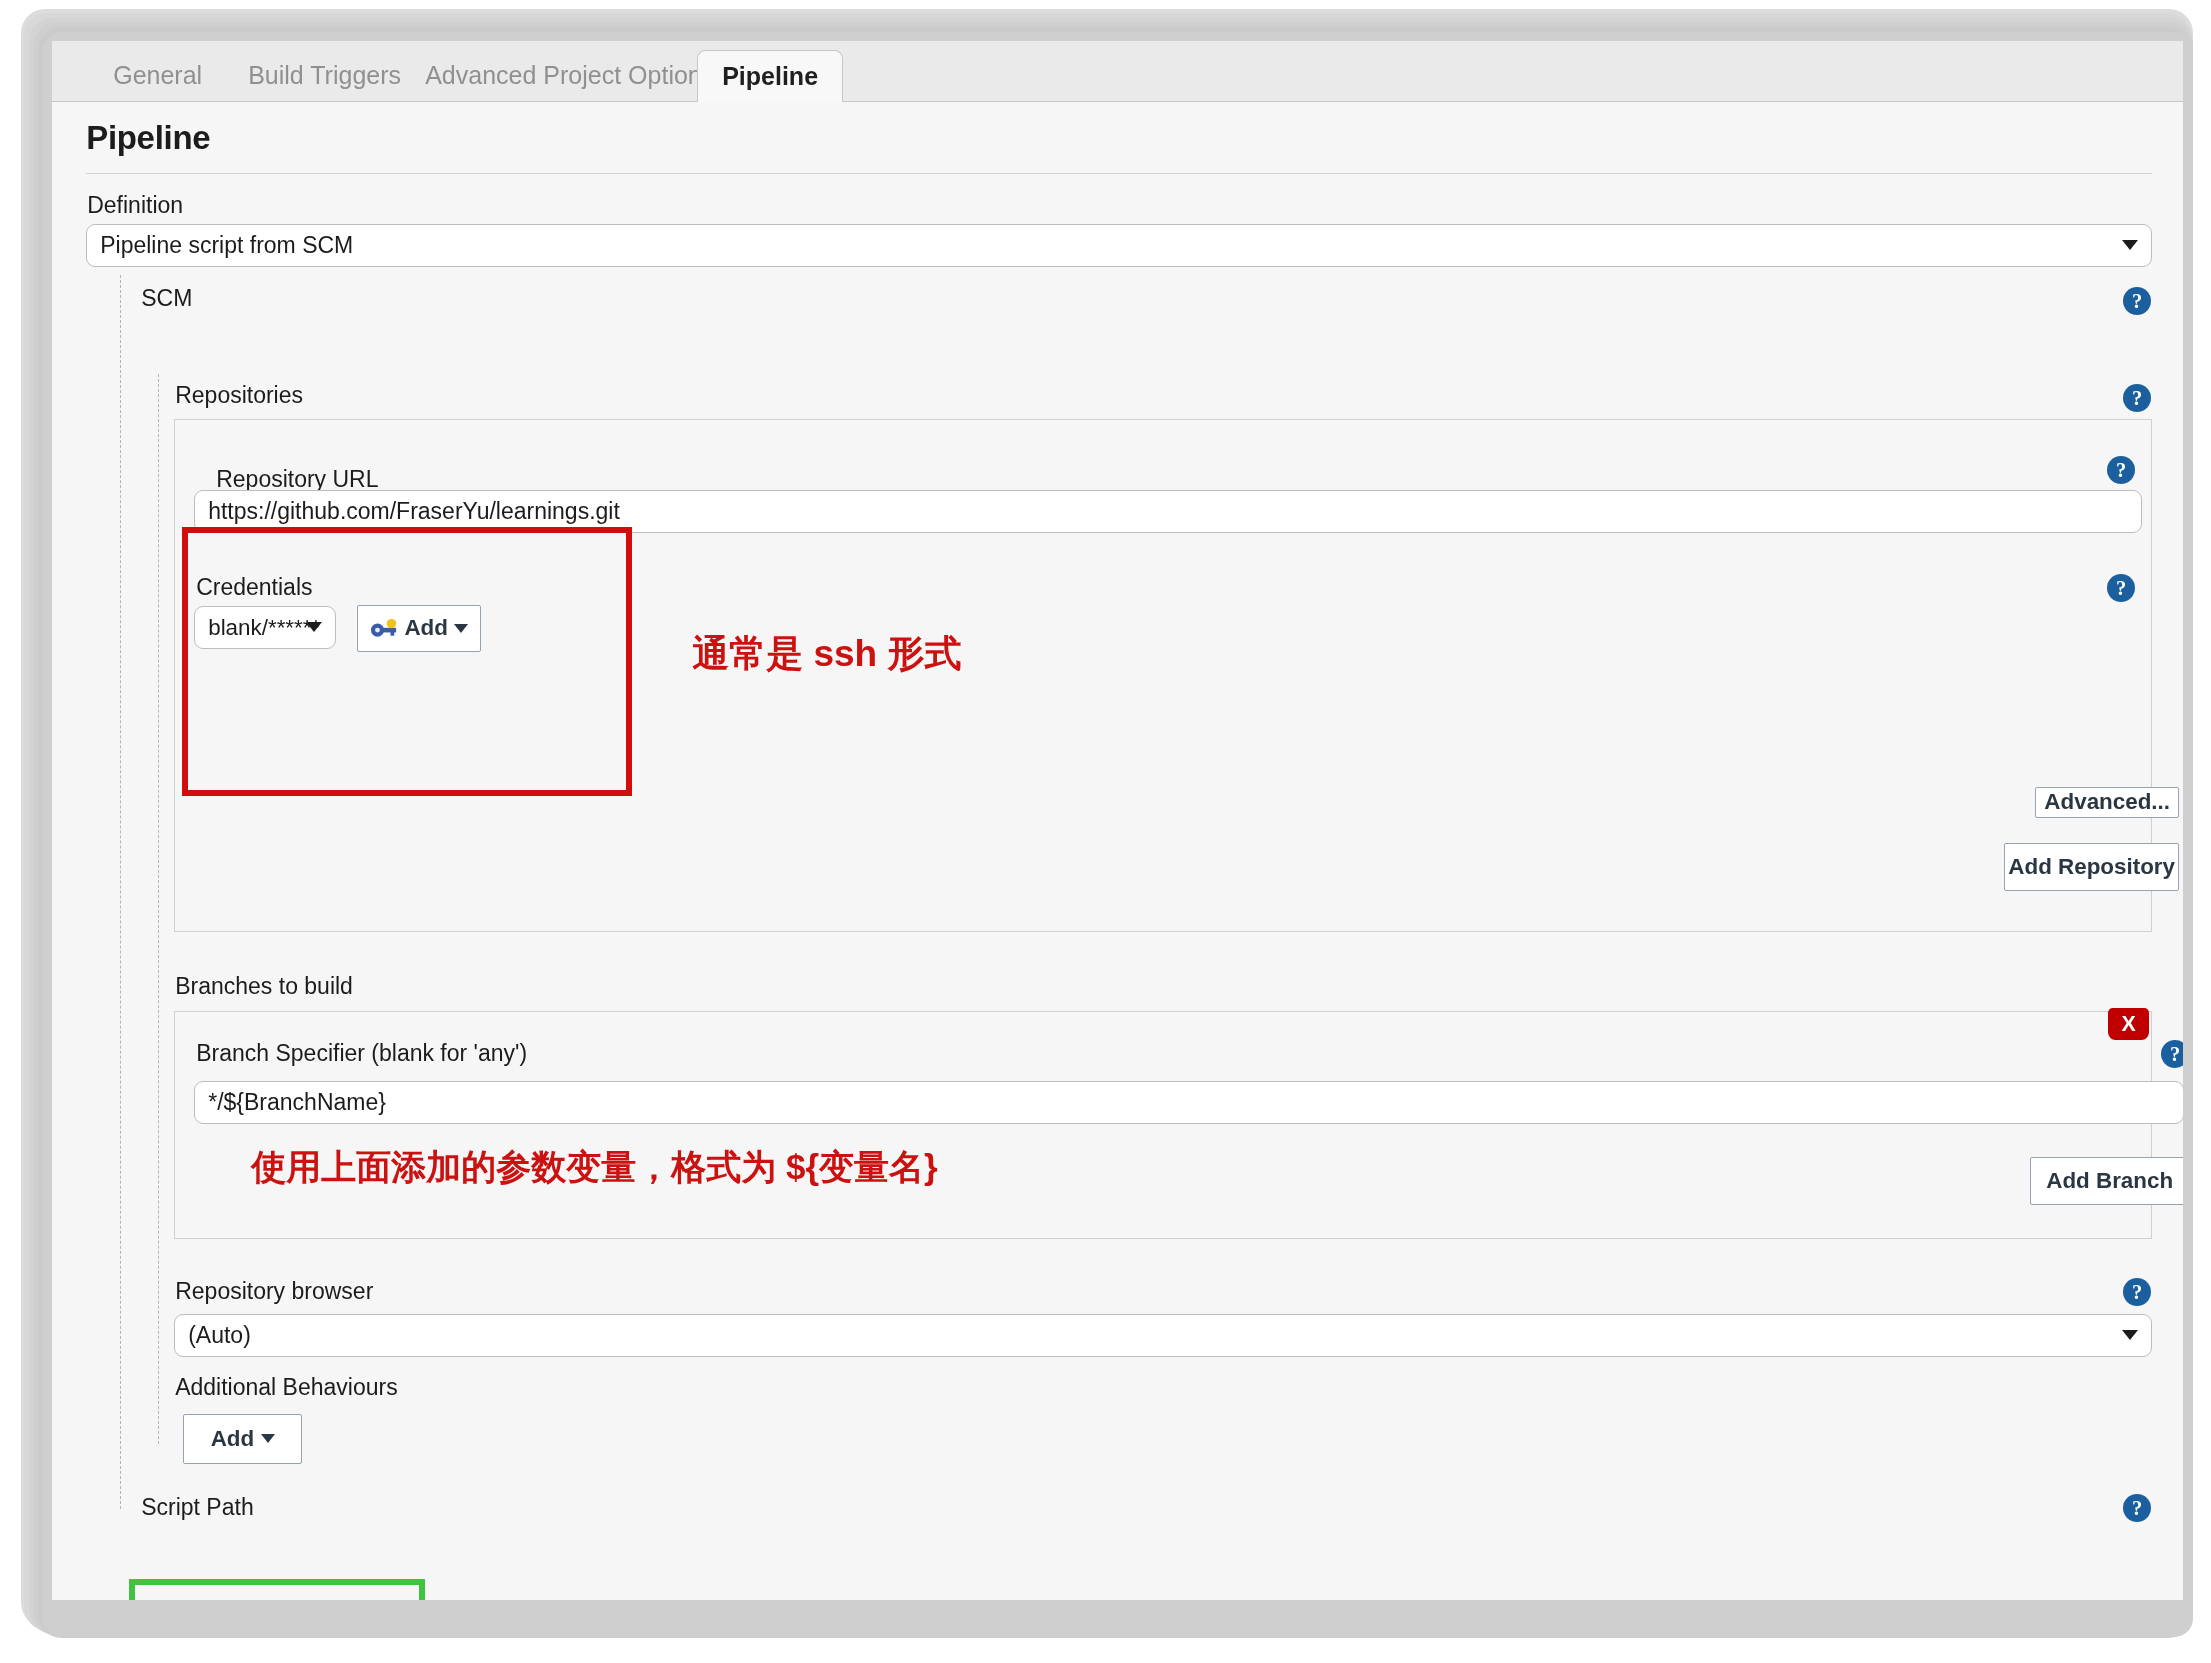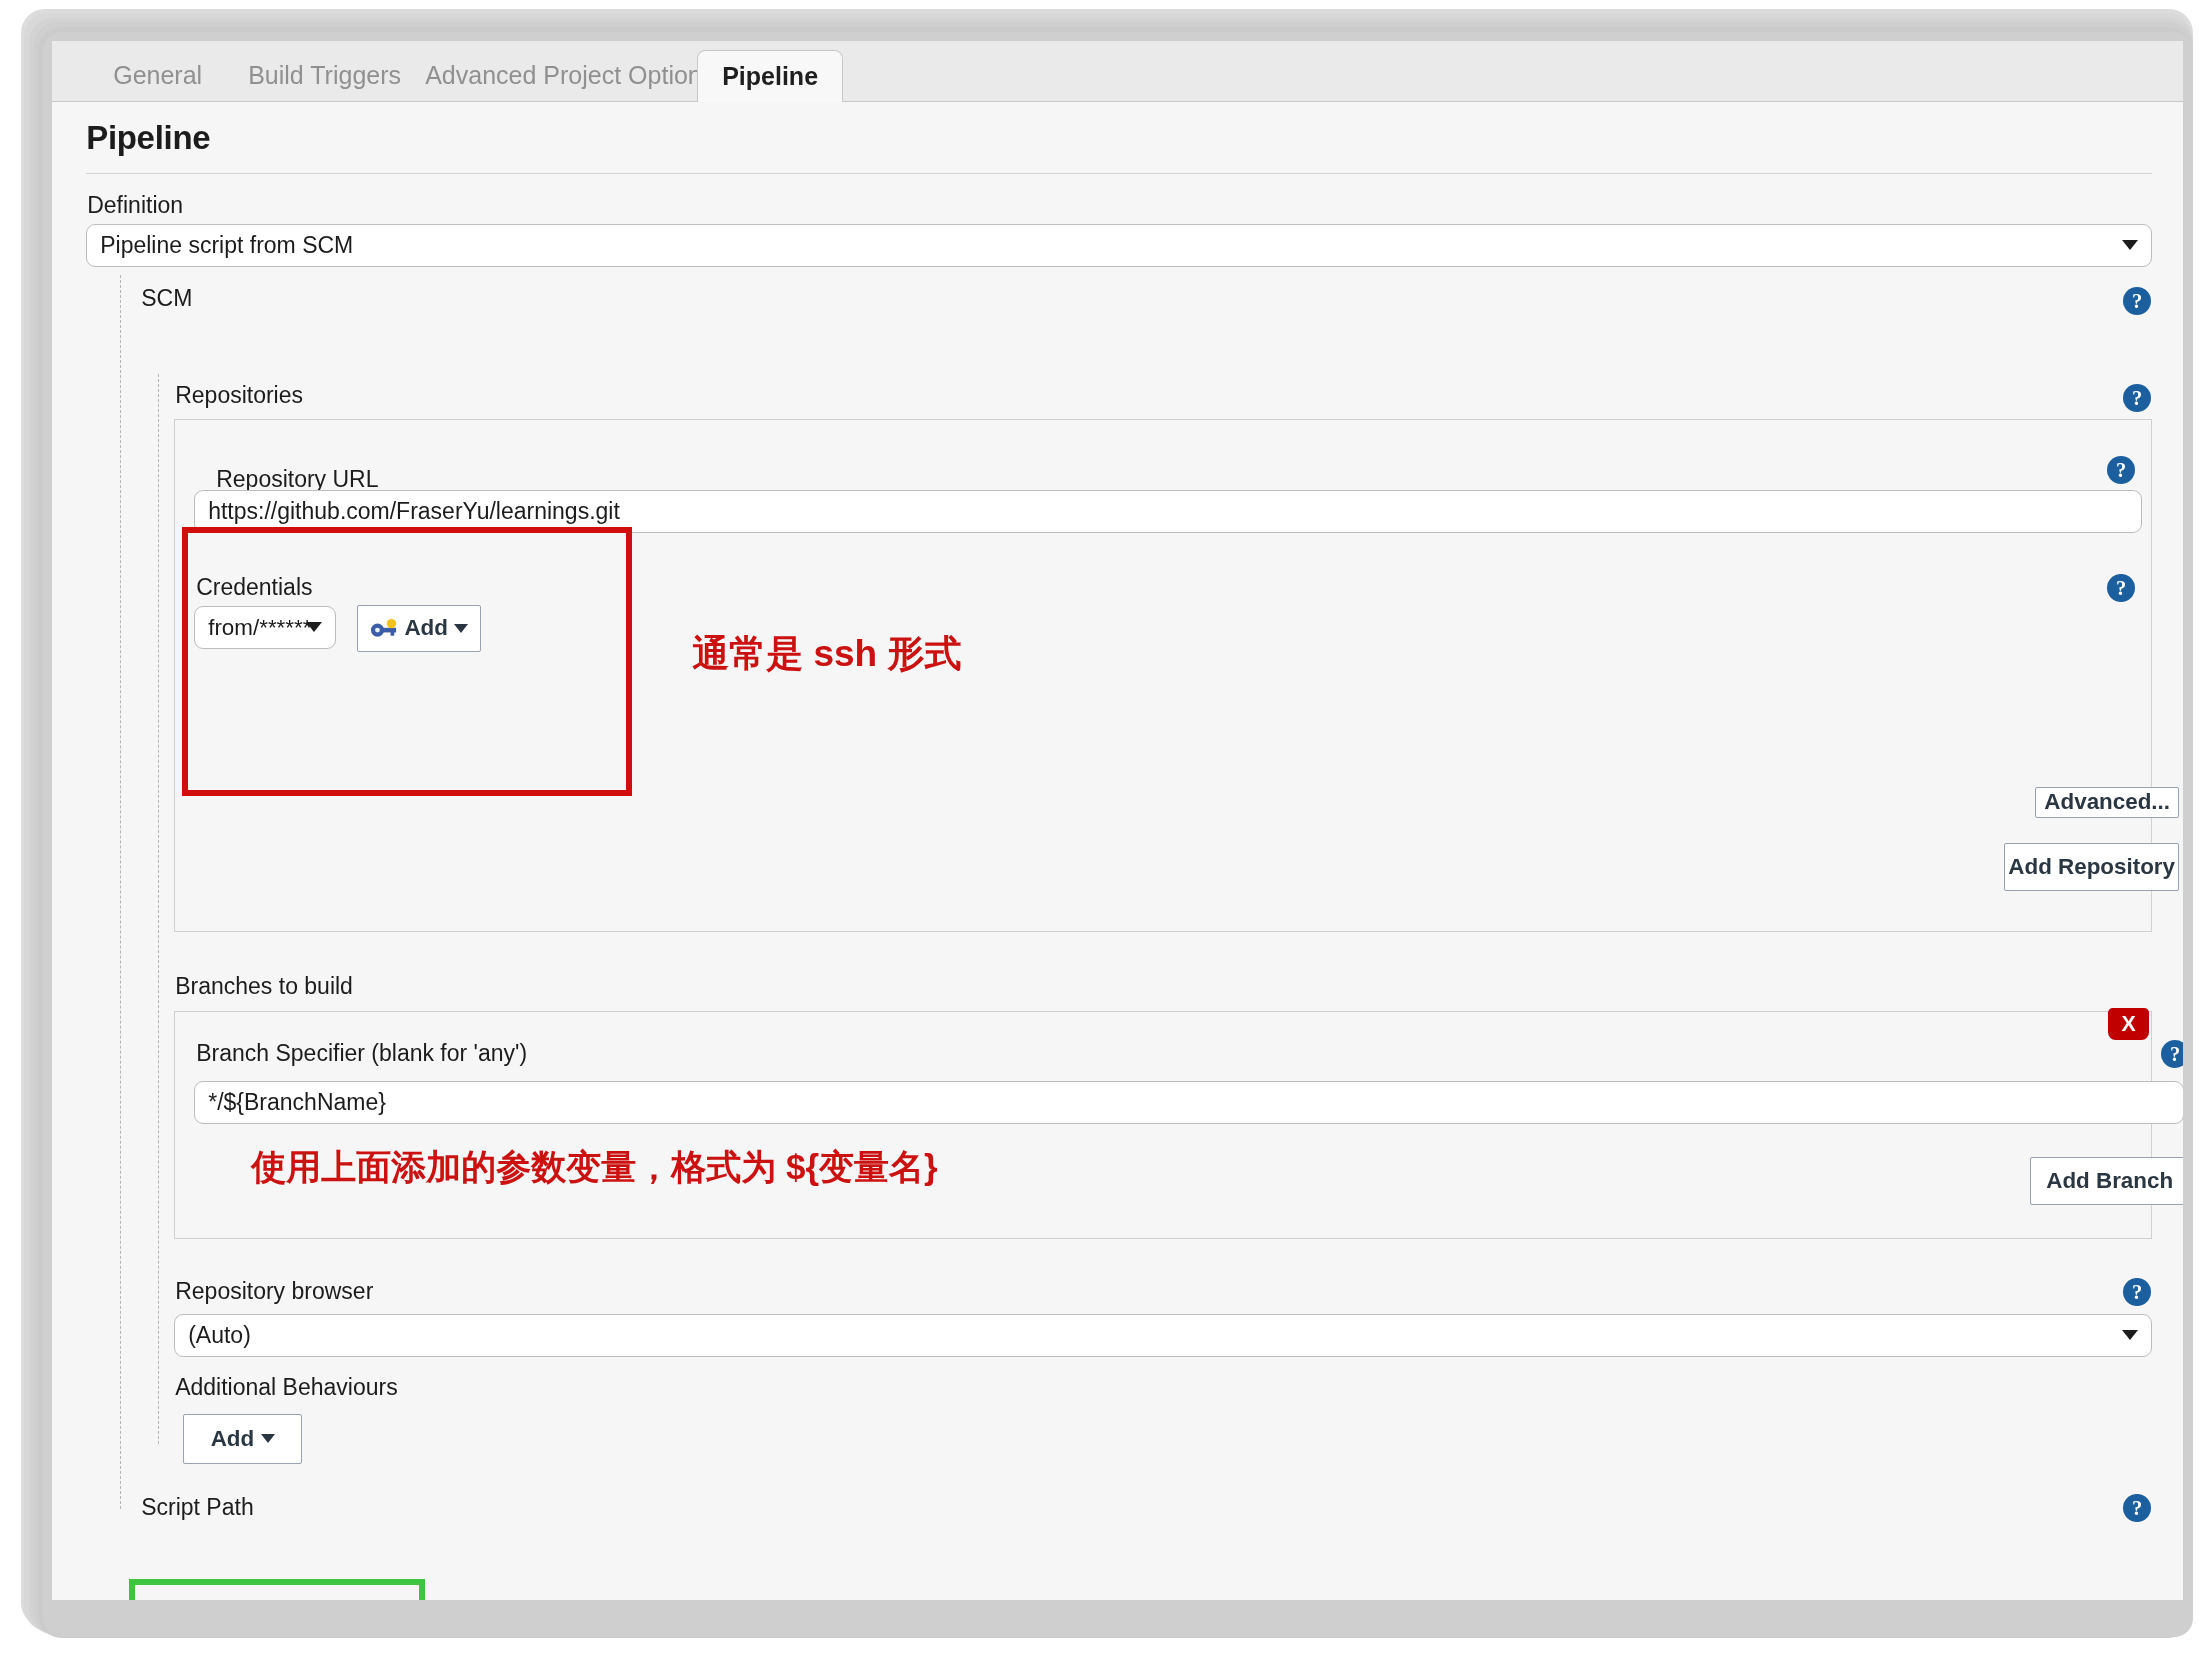--- a/index.html
+++ b/index.html
@@ -279,21 +279,21 @@
 
         <div class="lbl" style="left:144px; top:364px;margin-left:20px;">Repository URL</div>
         <div class="help" style="left:2055px; top:354px;">?</div>
         <div class="textinput" style="left:142px; top:388px; width:1948px;">
           <span>https://github.com/FraserYu/learnings.git</span>
         </div>
 
         <div class="lbl" style="left:144px; top:472px;">Credentials</div>
         <div class="help" style="left:2055px; top:472px;">?</div>
         <div class="select" style="left:142px; top:504px; width:142px; font-size:22.4px;">
-          <span>from/******</span>
+          <span>blank/******</span>
           <span class="chev"></span>
         </div>
 
         <div class="btn" style="left:305px; top:503px; width:124px; height:47px;">
           <span class="key-icon">
             <svg width="28" height="20.5" viewBox="0 0 30 22" xmlns="http://www.w3.org/2000/svg">
               <circle cx="8" cy="13" r="7" fill="#3b5ca8"></circle>
               <circle cx="8" cy="13" r="2.6" fill="#e8eefa"></circle>
               <rect x="13" y="10.5" width="15" height="5" fill="#3b5ca8"></rect>
               <rect x="22" y="15" width="4" height="4" fill="#3b5ca8"></rect>

